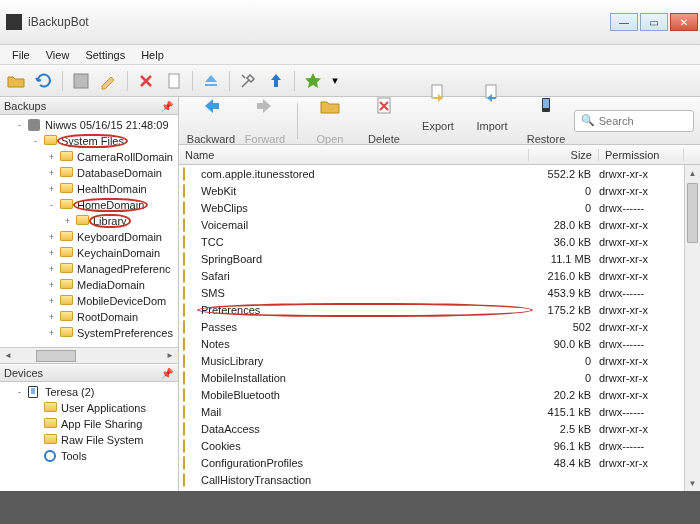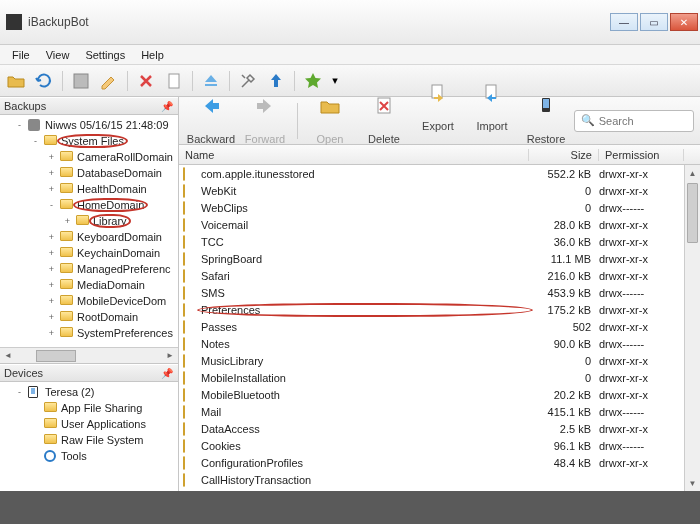--- a/index.html
+++ b/index.html
@@ -306,28 +306,28 @@
             <span class="fi">
               <span class="phone"></span>
             </span>
           <span class="lbl">Teresa (2)</span>
         </div>
       <div class="tree-row indent2">
             <span class="tw"></span>
             <span class="fi">
               <span class="folder-yellow"></span>
             </span>
-            <span class="lbl">App File Sharing</span>
+            <span class="lbl">User Applications</span>
           </div>
           <div class="tree-row indent2">
             <span class="tw"></span>
             <span class="fi">
               <span class="folder-yellow"></span>
             </span>
-            <span class="lbl">User Applications</span>
+            <span class="lbl">App File Sharing</span>
           </div>
           <div class="tree-row indent2">
             <span class="tw"></span>
             <span class="fi">
               <span class="folder-yellow"></span>
             </span>
             <span class="lbl">Raw File System</span>
           </div>
           <div class="tree-row indent2">
             <span class="tw"></span>

